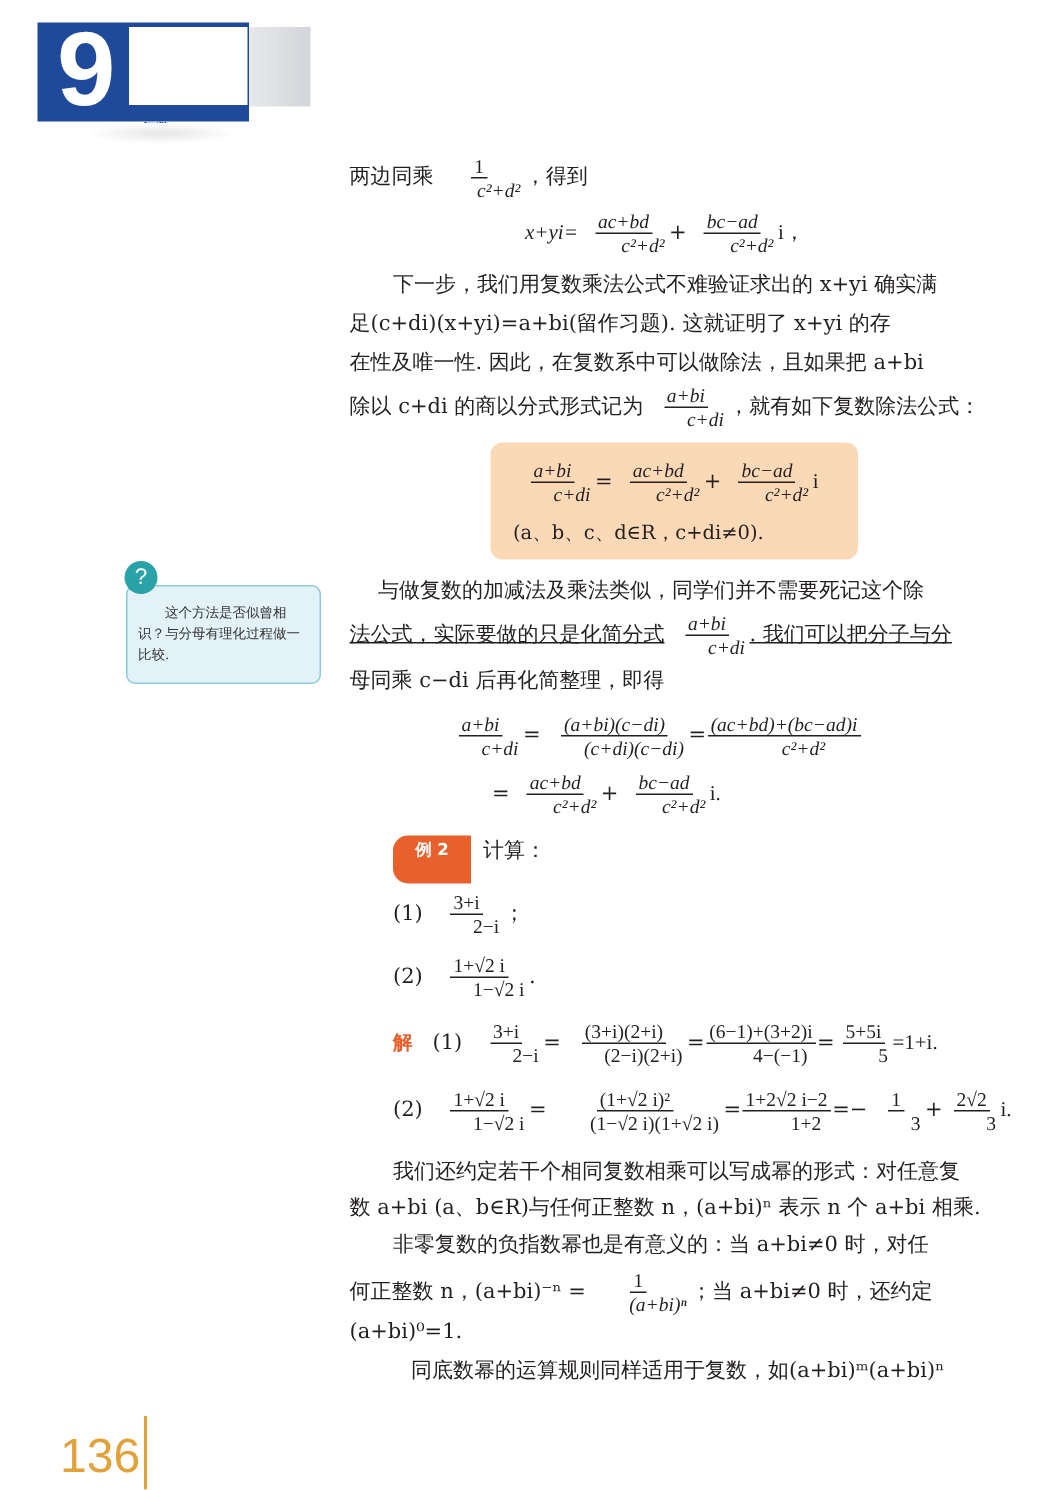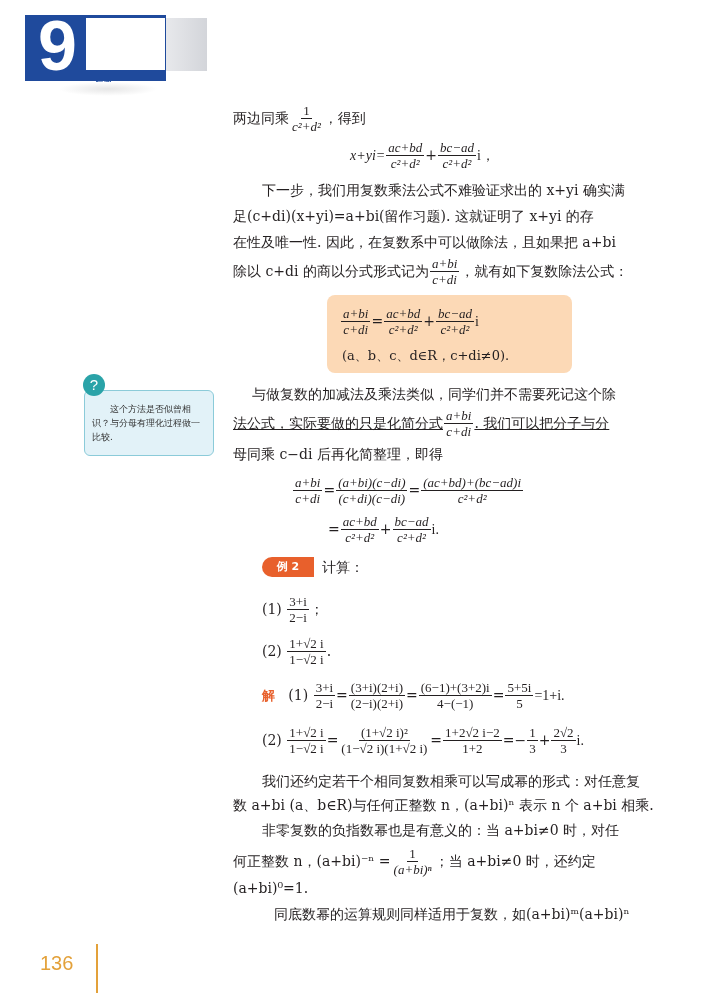--- a/index.html
+++ b/index.html
@@ -12,29 +12,29 @@
   .ch-white { left:86px; top:18px; width:79px; height:52px; background:#ffffff; }
   .ch-num { left:38px; top:6px; font-family:"Liberation Sans",sans-serif; font-weight:bold; font-size:70px; color:#ffffff; line-height:80px; letter-spacing:-2px; }
   .ch-title { left:94px; top:38px; font-family:"DejaVu Sans",sans-serif; font-weight:bold; font-size:10px; color:#1f4a9c;margin-top:41px; }
   .ch-shadow { left:58px; top:82px; width:100px; height:14px; background:radial-gradient(ellipse at center,#e6e6e6 0%,#ffffff 70%); }
 
   .txt { font-size:14px; line-height:20px; white-space:nowrap; }
   .m { font-family:"Liberation Serif",serif; font-style:italic; }
   .r { font-family:"Liberation Serif",serif; font-style:normal; }
   .frac { display:inline-flex; flex-direction:column; align-items:center; vertical-align:middle; font-family:"Liberation Serif",serif; font-size:13px; line-height:15px; margin:0 1px; }
   .frac .num { border-bottom:1px solid #231f20; padding:0 2px; }
-  .frac .den { padding:0 2px; }
+  .frac .den { padding:0 2px;margin-left:26px; }
 
   .formula-box { left:327px; top:295px; width:245px; height:78px; background:#fcd9b6; border-radius:8px; }
   .q-bubble { left:84px; top:390px; width:128px; height:64px; background:#e2f2f8; border:1.5px solid #8bcbd9; border-radius:6px; }
   .q-icon { left:83px; top:374px; width:22px; height:22px; border-radius:50%; background:#2aa3a8; color:#fff; font-family:"Liberation Sans",sans-serif; font-size:15px; text-align:center; line-height:22px; }
   .q-text { left:92px; top:402px; width:116px; font-family:"DejaVu Serif",serif; font-size:9px; line-height:14px; color:#333; }
-  .ex-badge { left:262px; top:557px; width:52px; height:20px; background:#e8602c; border-radius:10px 0 0 10px; color:#fff; font-family:"DejaVu Sans",sans-serif; font-weight:bold; font-size:11px; line-height:20px; text-align:center; }
+  .ex-badge { left:262px; top:557px; width:52px; height:32px; background:#e8602c; border-radius:10px 0 0 10px; color:#fff; font-family:"DejaVu Sans",sans-serif; font-weight:bold; font-size:11px; line-height:20px; text-align:center; }
   .jie { color:#e8602c; font-family:"DejaVu Sans",sans-serif; font-weight:bold; font-size:13px; }
-  .page-num { left:40px; top:952px; font-family:"Liberation Sans",sans-serif; font-size:20px; color:#e3a13a; }
+  .page-num { left:40px; top:952px; font-family:"Liberation Sans",sans-serif; font-size:32px; color:#e3a13a; }
   .page-bar { left:96px; top:944px; width:1.5px; height:49px; background:#e3a13a; }
 </style>
 </head>
 <body>
 
 <div class="abs ch-gray"></div>
 <div class="abs ch-blue"></div>
 <div class="abs ch-white"></div>
 <div class="abs ch-num">9</div>
 <div class="abs ch-title">复数</div>

